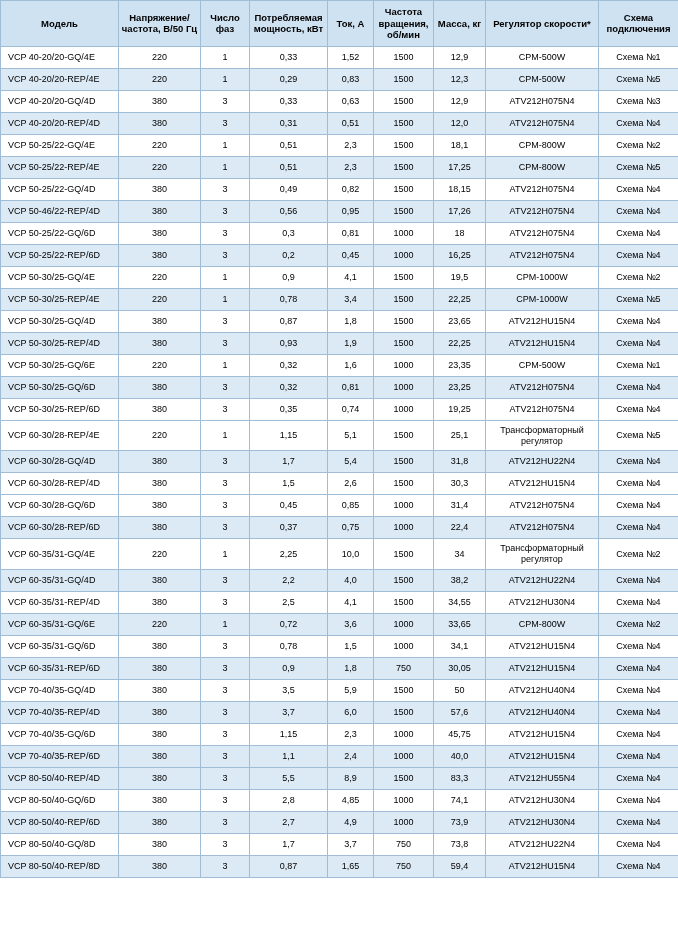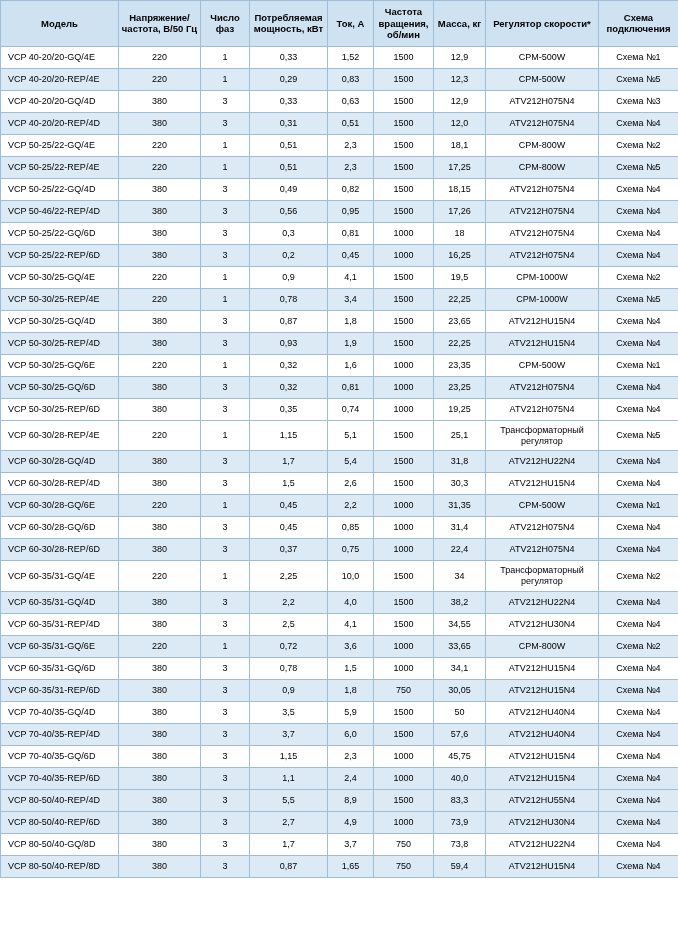--- a/index.html
+++ b/index.html
@@ -299,31 +299,20 @@
         <td class="col-model">VCP 60-30/28-REP/4D</td>
         <td>380</td>
         <td>3</td>
         <td>1,5</td>
         <td>2,6</td>
         <td>1500</td>
         <td>30,3</td>
         <td>ATV212HU15N4</td>
         <td>Схема №4</td>
       </tr>
-      <tr class="alt">
-        <td class="col-model">VCP 60-30/28-GQ/6E</td>
-        <td>220</td>
-        <td>1</td>
-        <td>0,45</td>
-        <td>2,2</td>
-        <td>1000</td>
-        <td>31,35</td>
-        <td>CPM-500W</td>
-        <td>Схема №1</td>
-      </tr>
       <tr class="plain">
         <td class="col-model">VCP 60-30/28-GQ/6D</td>
         <td>380</td>
         <td>3</td>
         <td>0,45</td>
         <td>0,85</td>
         <td>1000</td>
         <td>31,4</td>
         <td>ATV212H075N4</td>
         <td>Схема №4</td>
@@ -451,20 +440,31 @@
       </tr>
       <tr class="alt">
         <td class="col-model">VCP 80-50/40-REP/4D</td>
         <td>380</td>
         <td>3</td>
         <td>5,5</td>
         <td>8,9</td>
         <td>1500</td>
         <td>83,3</td>
         <td>ATV212HU55N4</td>
+        <td>Схема №4</td>
+      </tr>
+      <tr class="plain">
+        <td class="col-model">VCP 80-50/40-GQ/6D</td>
+        <td>380</td>
+        <td>3</td>
+        <td>2,8</td>
+        <td>4,85</td>
+        <td>1000</td>
+        <td>74,1</td>
+        <td>ATV212HU30N4</td>
         <td>Схема №4</td>
       </tr>
       <tr class="alt">
         <td class="col-model">VCP 80-50/40-REP/6D</td>
         <td>380</td>
         <td>3</td>
         <td>2,7</td>
         <td>4,9</td>
         <td>1000</td>
         <td>73,9</td>

